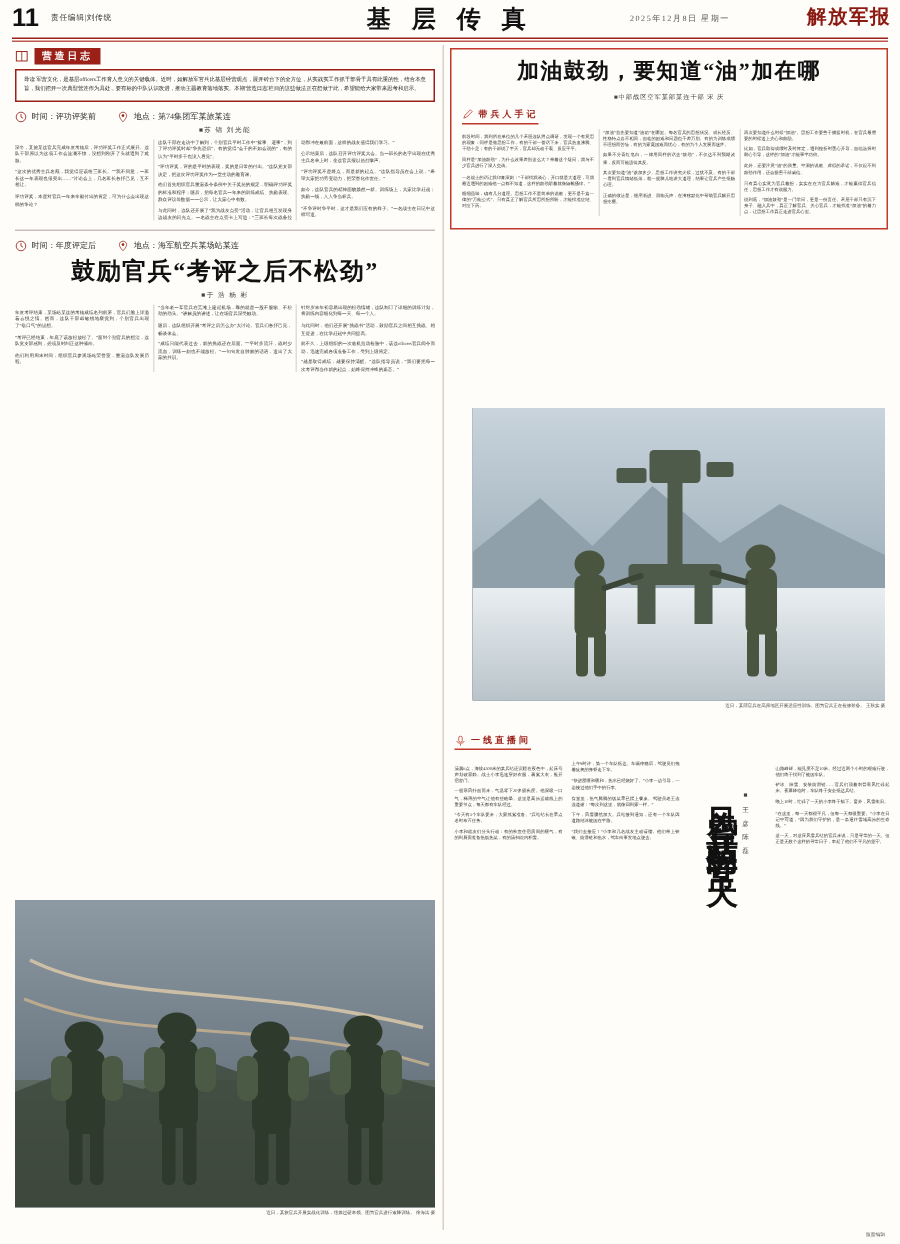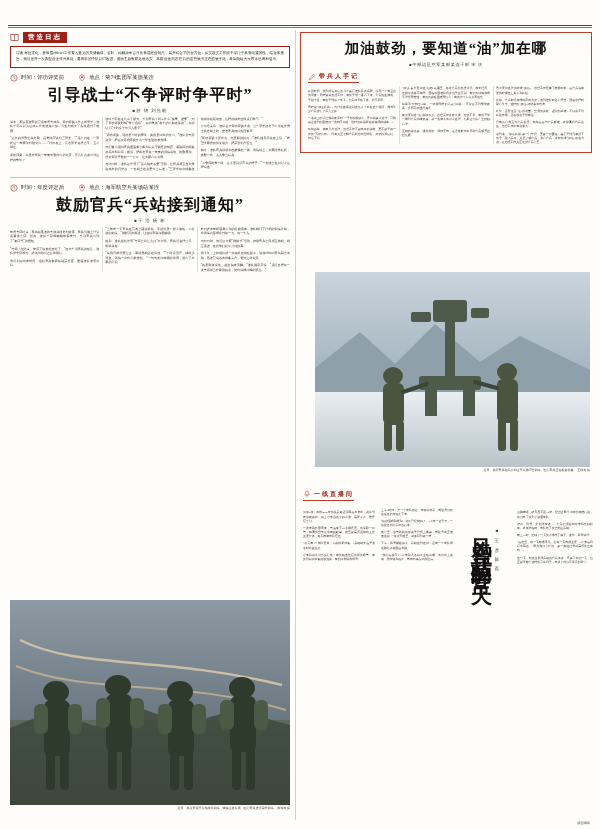--- a/index.html
+++ b/index.html
@@ -59,20 +59,27 @@
 
   .tiny{font-size:2.9px;line-height:1.45;color:#333;text-align:justify;}
   .icon-sq{width:8px;height:8px;flex:0 0 auto;}
   .footer-note{position:absolute;right:10px;bottom:4px;font-size:3.2px;color:#555;}
 </style>
 </head>
 <body>
 
 <div class="page">
 
+  <div class="masthead">
+    <div class="page-num">11</div>
+    <div class="masthead-credit">责任编辑|刘传统</div>
+    <div class="masthead-title">基 层 传 真</div>
+    <div class="masthead-date">2025年12月8日 星期一</div>
+    <div class="paper-logo">解放军报</div>
+  </div>
   <div class="rule-top"></div>
   <div class="rule-top2"></div>
 
   <div class="col-left">
 
     <div class="sec-head">
       <svg class="sec-icon" viewBox="0 0 20 20">
         <rect x="2" y="3" width="16" height="14" fill="none" stroke="#9b2018" stroke-width="1.4"></rect>
         <line x1="10" y1="3" x2="10" y2="17" stroke="#9b2018" stroke-width="1.2"></line>
       </svg>
@@ -92,21 +99,20 @@
         <span>时间：评功评奖前</span>
       </div>
       <div class="meta-item">
         <svg class="icon-sq" viewBox="0 0 20 20">
           <path d="M10 2 C6.5 2 4 4.5 4 7.8 C4 12 10 18 10 18 C10 18 16 12 16 7.8 C16 4.5 13.5 2 10 2 Z" fill="none" stroke="#9b2018" stroke-width="1.3"></path>
           <circle cx="10" cy="7.6" r="2.2" fill="#9b2018"></circle>
         </svg>
         <span>地点：第74集团军某旅某连</span>
       </div>
     </div>
-    <div class="headline">引导战士“不争评时争平时”</div>
     <div class="byline">■苏 锦  刘光能</div>
 
     <div class="cols3 blk">
       <p>深冬，某旅某连官兵完成年度考核后，评功评奖工作正式展开。连队干部原以为这项工作会波澜不惊，没想到刚开了头就遇到了难题。</p>
       <p>“这次的优秀士兵名额，我觉得应该给三班长。”“我不同意，一班长这一年表现也很突出……”讨论会上，几名班长各抒己见，互不相让。</p>
       <p>评功评奖，本是对官兵一年来辛勤付出的肯定，可为什么会出现这样的争论？</p>
       <p>连队干部在走访中了解到，个别官兵平时工作中“躲事、避事”，到了评功评奖时却“争先恐后”。有的觉得“会干的不如会说的”，有的认为“平时多干也没人看见”。</p>
       <p>“评功评奖，评的是平时的表现，奖的是日常的付出。”连队党支部决定，把这次评功评奖作为一堂生动的教育课。</p>
       <p>他们首先组织官兵重温条令条例中关于奖惩的规定，明确评功评奖的标准和程序；随后，把每名官兵一年来的训练成绩、执勤表现、群众评议等数据一一公示，让大家心中有数。</p>
       <p>与此同时，连队还开展了“我为战友点赞”活动，让官兵相互发现身边战友的闪光点。一名战士在点赞卡上写道：“三班长每次战备拉动都冲在最前面，这样的战友值得我们学习。”</p>
@@ -127,21 +133,21 @@
         <span>时间：年度评定后</span>
       </div>
       <div class="meta-item">
         <svg class="icon-sq" viewBox="0 0 20 20">
           <path d="M10 2 C6.5 2 4 4.5 4 7.8 C4 12 10 18 10 18 C10 18 16 12 16 7.8 C16 4.5 13.5 2 10 2 Z" fill="none" stroke="#9b2018" stroke-width="1.3"></path>
           <circle cx="10" cy="7.6" r="2.2" fill="#9b2018"></circle>
         </svg>
         <span>地点：海军航空兵某场站某连</span>
       </div>
     </div>
-    <div class="headline">鼓励官兵“兵站接到通知”</div>
+    <div class="headline">鼓励官兵“考评之后不松劲”</div>
     <div class="byline">■于 浩  杨 彬</div>
 
     <div class="cols3 blk">
       <p>年度考评结束，某场站某连的考核成绩名列前茅，官兵们脸上洋溢着喜悦之情。然而，连队干部却敏锐地察觉到，个别官兵出现了“歇口气”的思想。</p>
       <p>“考评已经结束，年底了该放松放松了。”面对个别官兵的想法，连队党支部感到，必须及时纠正这种倾向。</p>
       <p>他们利用周末时间，组织官兵参观场站荣誉室，重温连队发展历程。</p>
       <p>“当年老一辈官兵在荒滩上建起机场，靠的就是一股不服输、不松劲的劲头。”讲解员的讲述，让在场官兵深受触动。</p>
       <p>随后，连队组织开展“考评之后怎么办”大讨论。官兵们各抒己见，畅谈体会。</p>
       <p>“成绩只能代表过去，新的挑战还在后面。”“平时多流汗，战时少流血，训练一刻也不能放松。”一句句发自肺腑的话语，道出了大家的共识。</p>
       <p>针对岁末年初容易出现的松劲情绪，连队制订了详细的训练计划，将训练内容细化到每一天、每一个人。</p>

